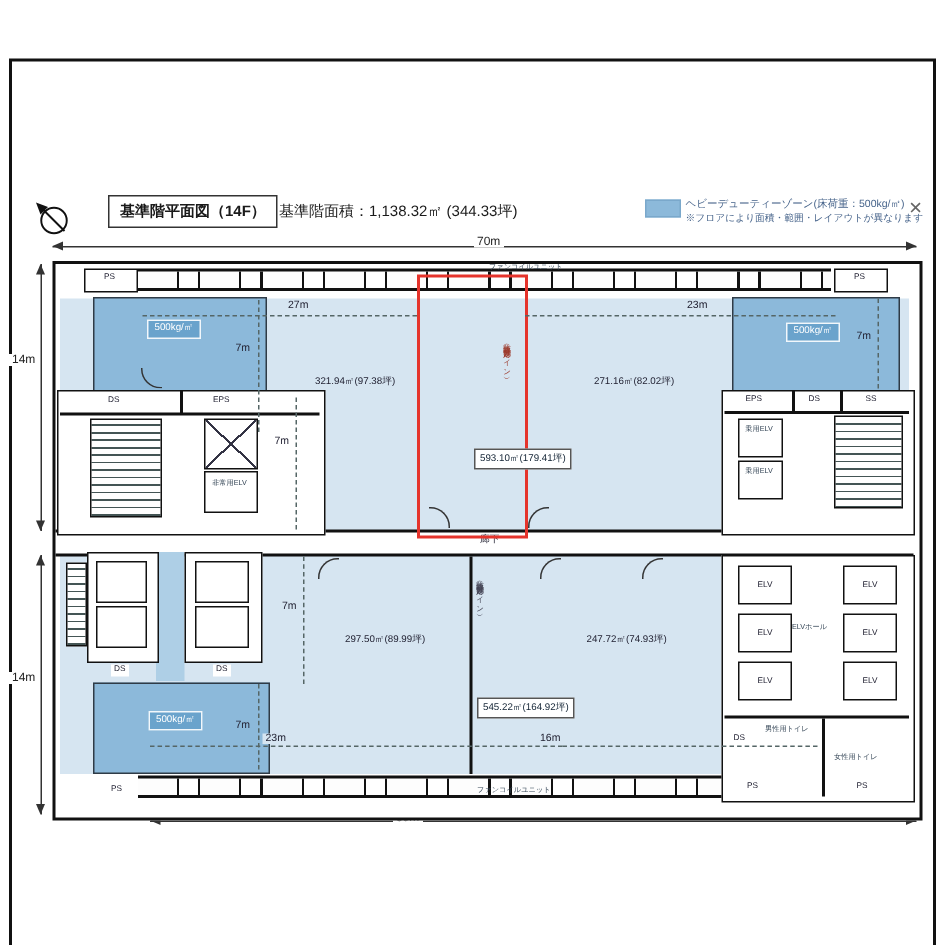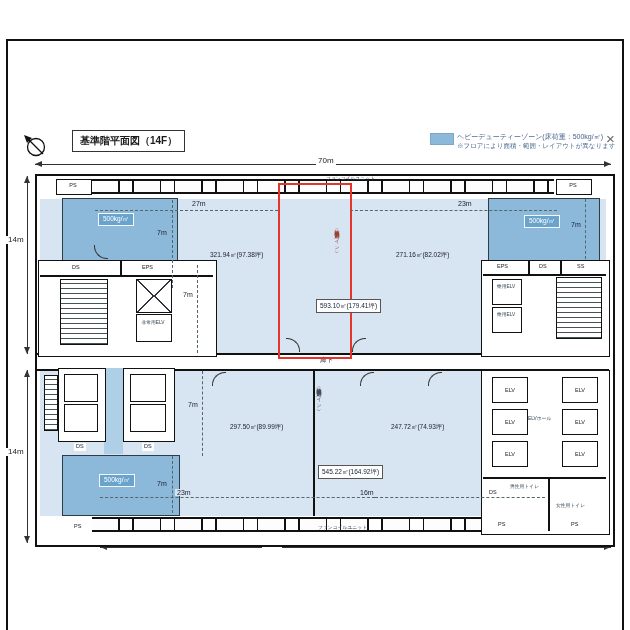--- a/index.html
+++ b/index.html
@@ -51,20 +51,21 @@
 <div id="page">
 
 <div id="frame"></div>
 
 <svg class="abs" style="left:22px;top:100px;" width="26" height="26" viewBox="0 0 26 26">
   <circle cx="14" cy="14" r="8.5" fill="none" stroke="#111" stroke-width="1.3"></circle>
   <line x1="21" y1="21" x2="5" y2="5" stroke="#111" stroke-width="1.3"></line>
   <polygon points="2,2 10,5 5,10" fill="#111"></polygon>
 </svg>
 <div id="title-box">基準階平面図（14F）</div>
+<div id="area-total">基準階面積：1,138.32㎡ (344.33坪)</div>
 <div class="abs" style="left:430px;top:100px;width:22px;height:10px;background:#8cb9da;border:.5px solid #7aa8cb;"></div>
 <div class="t" style="left:457px;top:100px;font-size:7px;color:#47648b;">ヘビーデューティーゾーン(床荷重：500kg/㎡)</div>
 <div class="t" style="left:457px;top:110px;font-size:6.5px;color:#47648b;">※フロアにより面積・範囲・レイアウトが異なります</div>
 <div id="close-x">×</div>
 
 <div class="dimh" style="left:35px;top:131px;width:576px;"></div>
 <div class="dimlbl" style="left:316px;top:124px;">70m</div>
 <div class="dimv" style="left:27px;top:143px;height:178px;"></div>
 <div class="dimlbl" style="left:6px;top:203px;">14m</div>
 <div class="dimv" style="left:27px;top:337px;height:173px;"></div>

